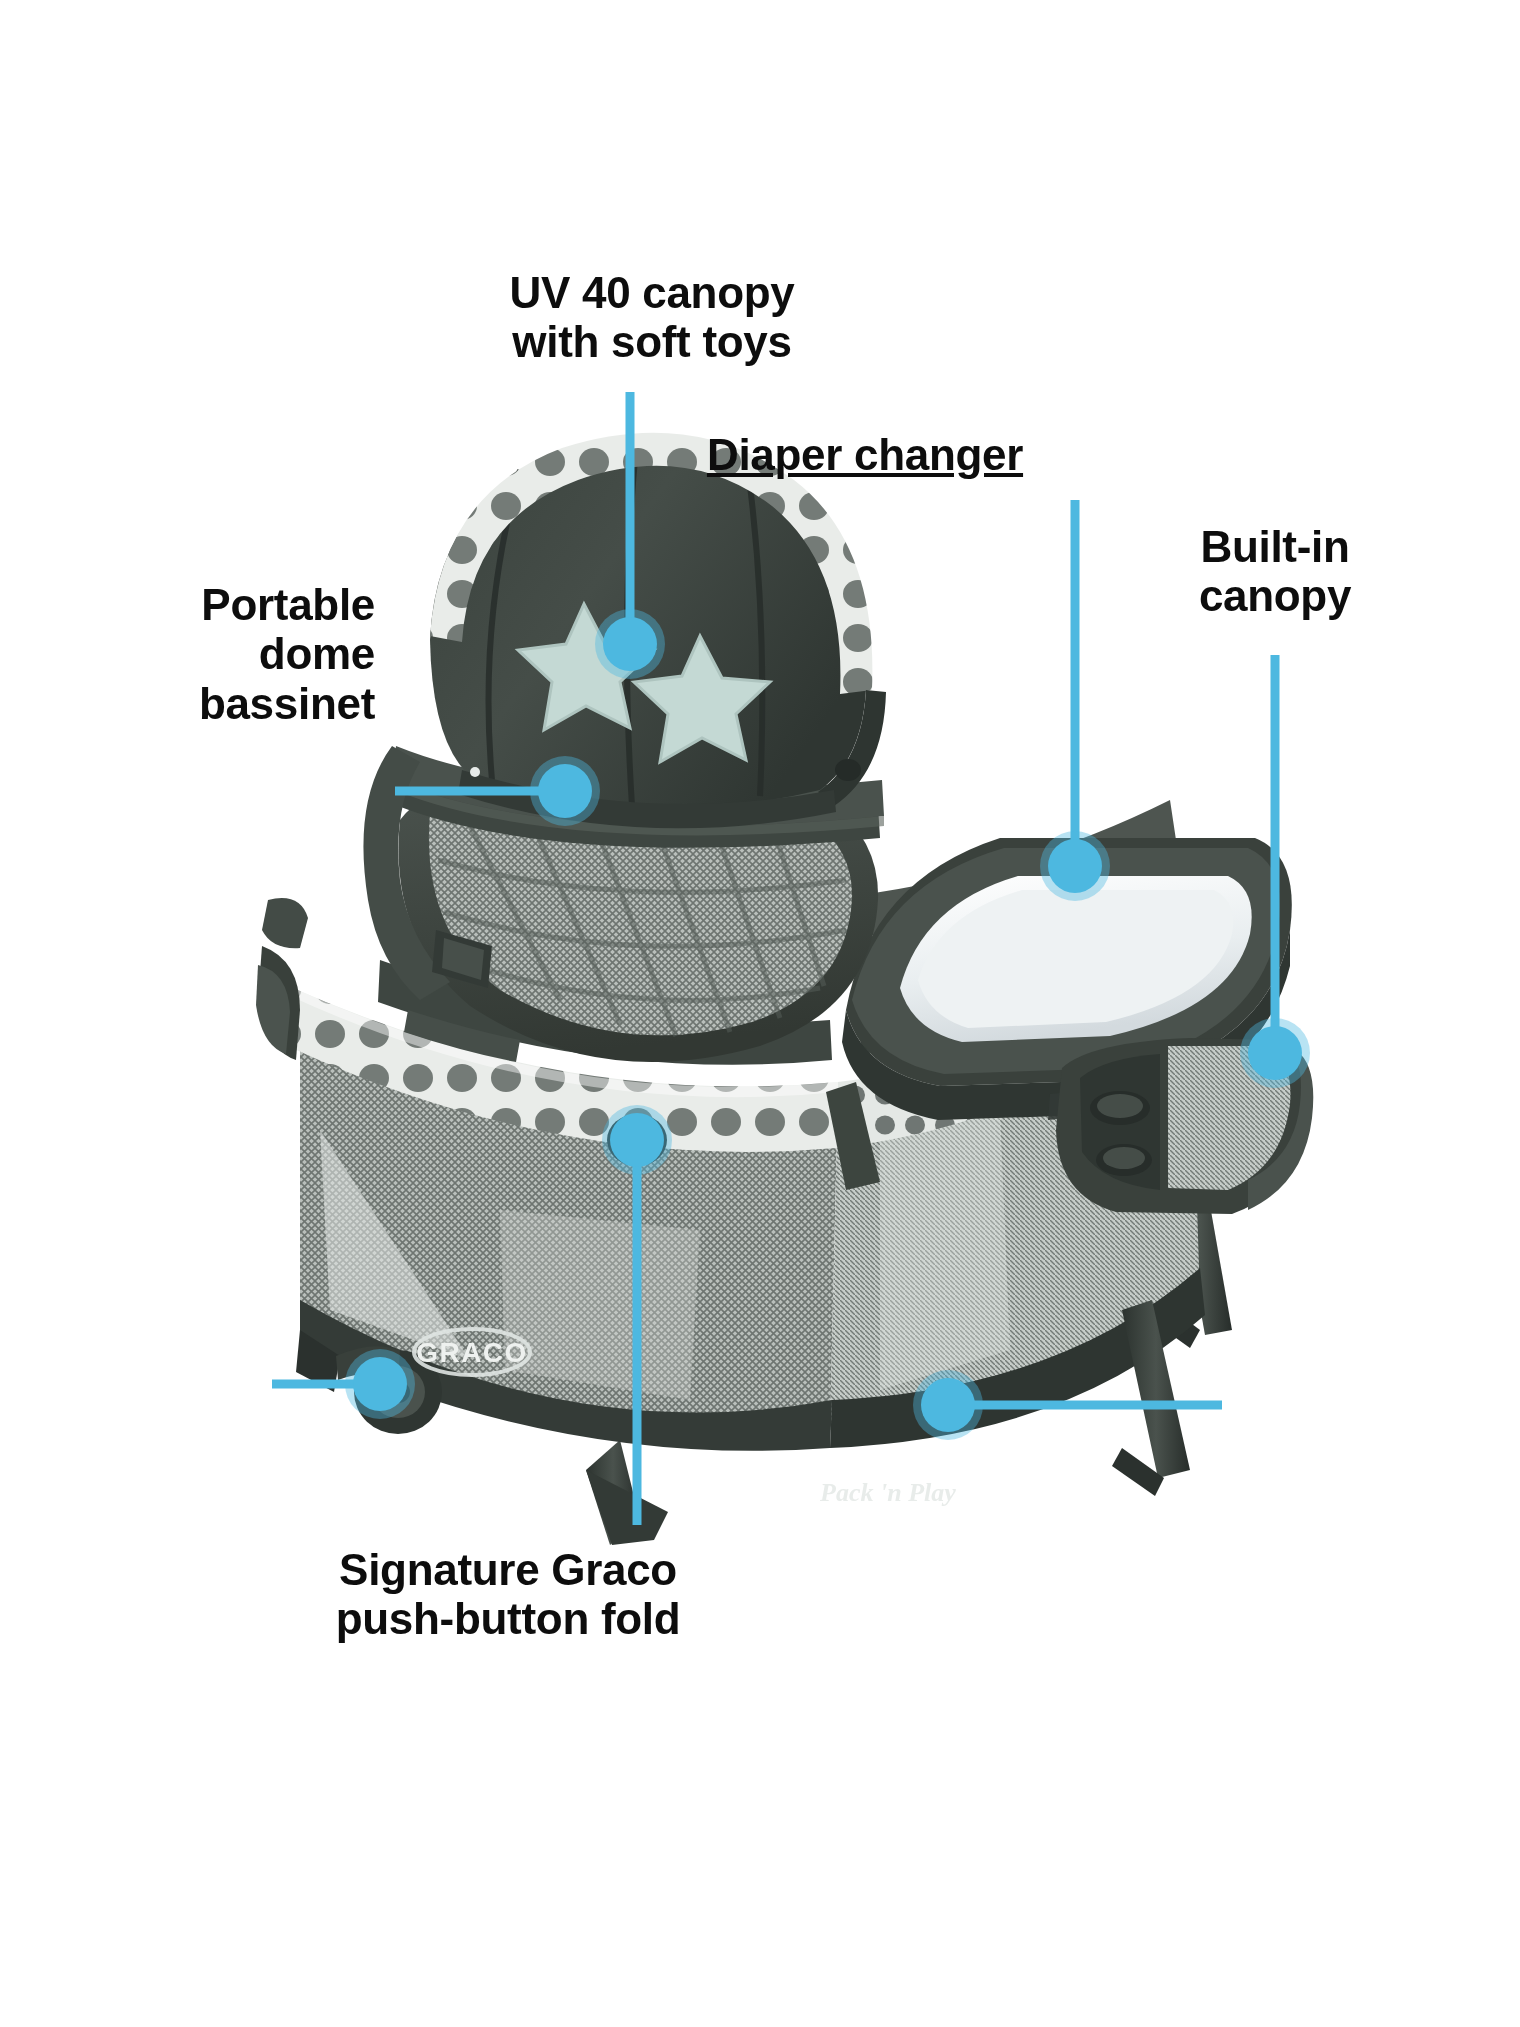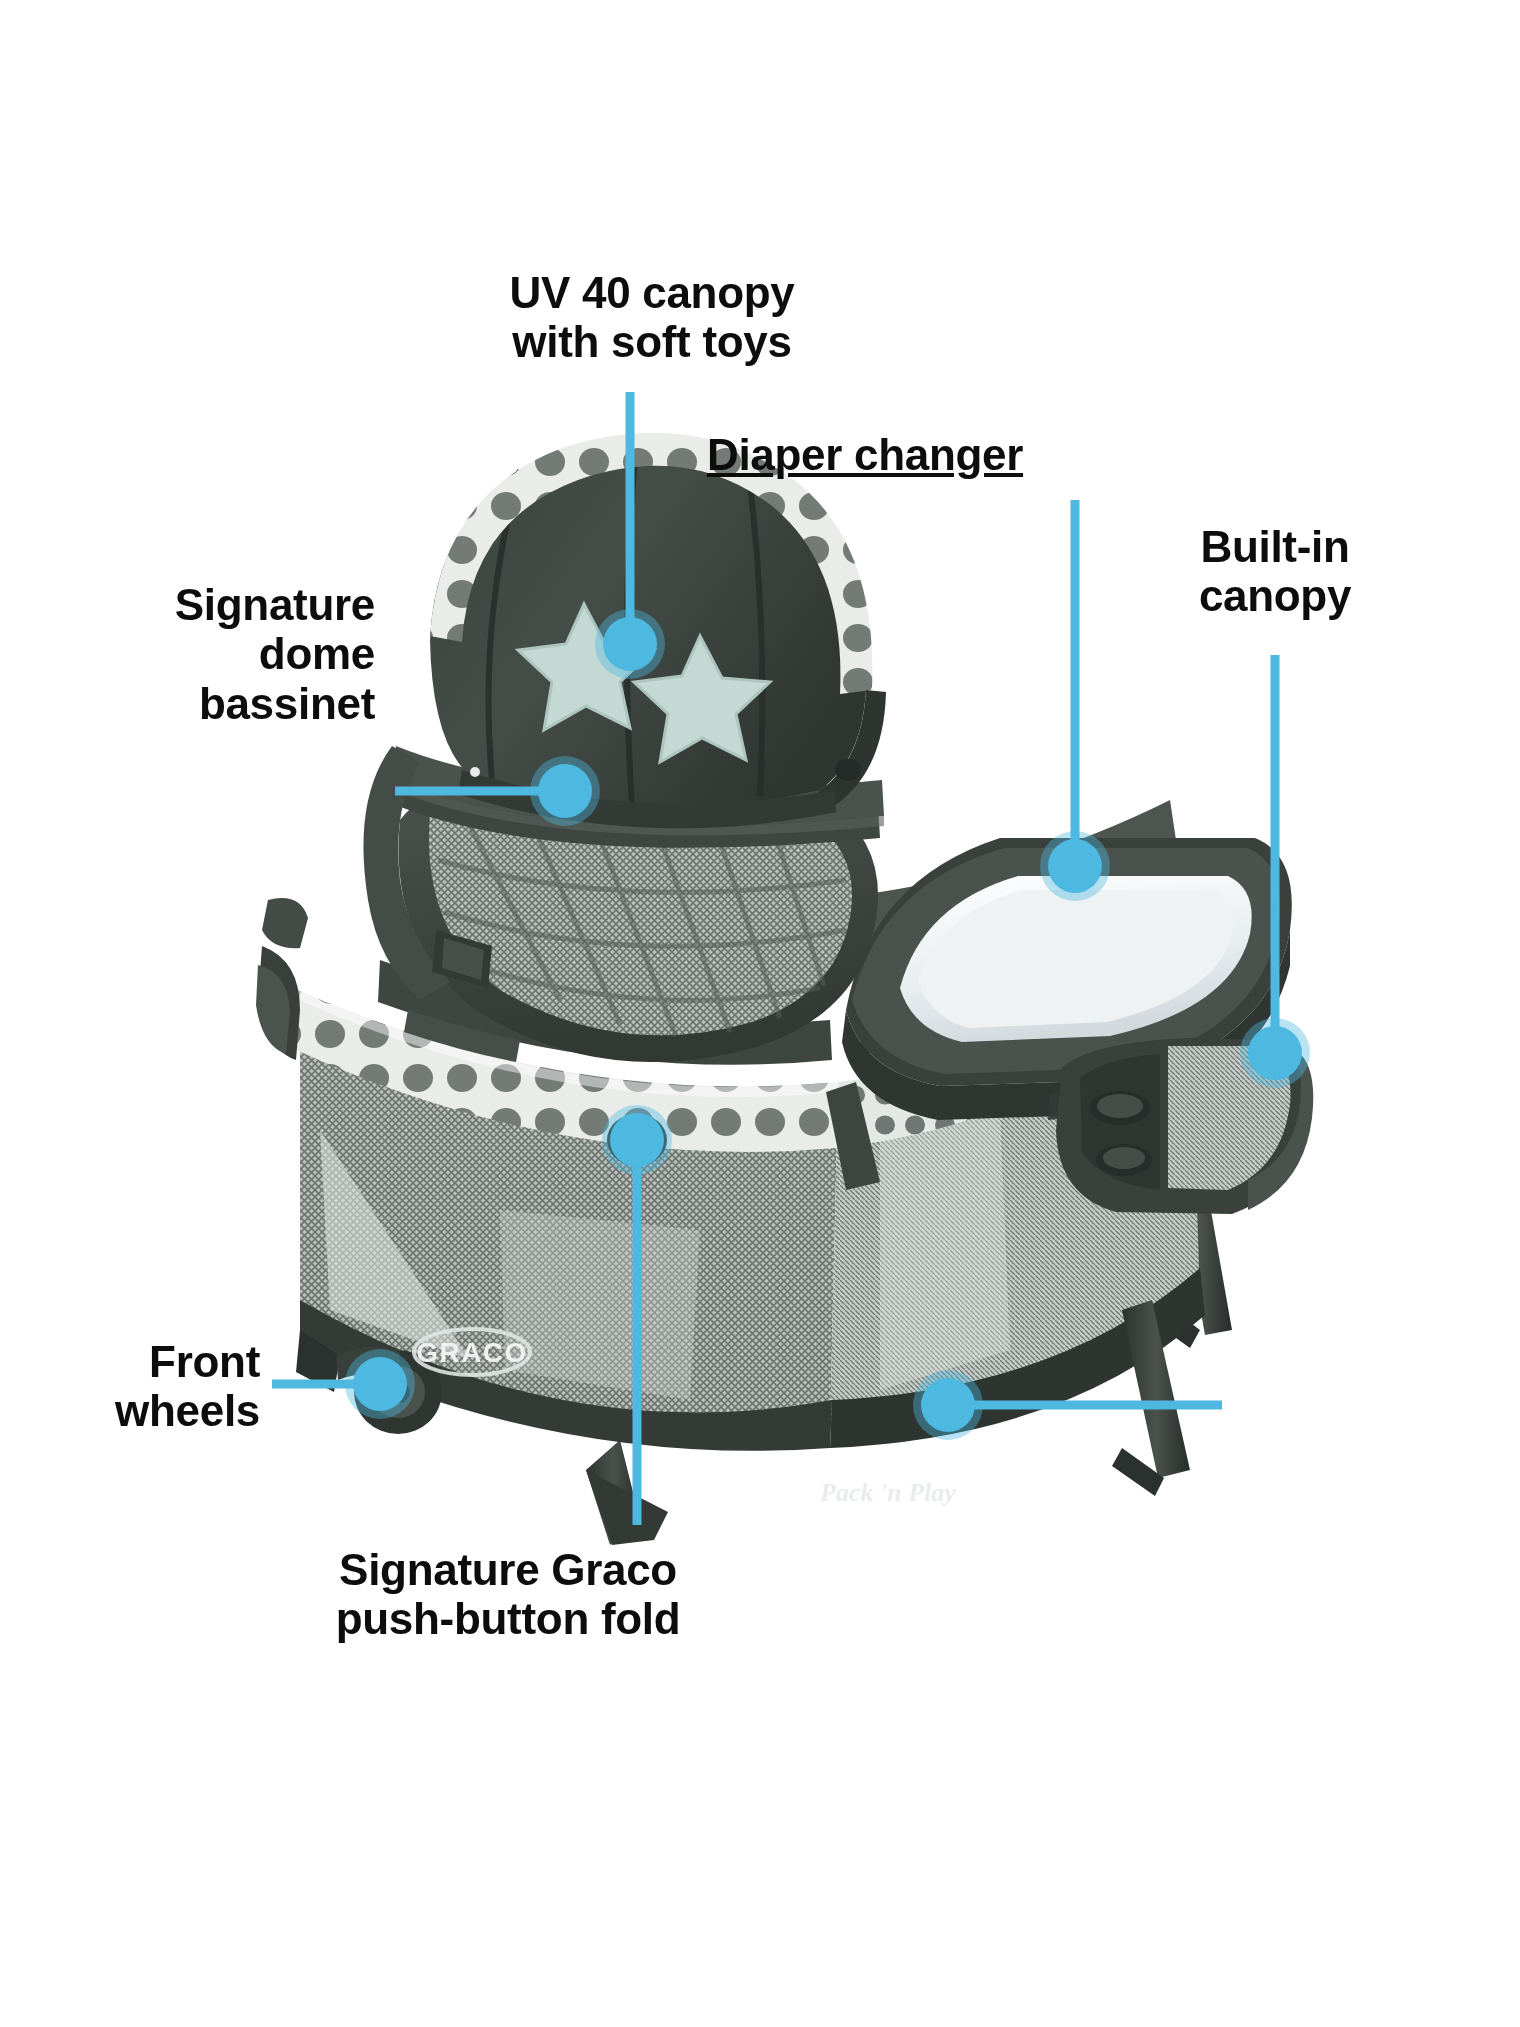--- a/index.html
+++ b/index.html
@@ -288,23 +288,21 @@
         <circle cx="380" cy="1384" r="27" fill="#4db8e0"></circle>
         <circle cx="948" cy="1405" r="35" fill="#4db8e0" opacity="0.40"></circle>
         <circle cx="948" cy="1405" r="27" fill="#4db8e0"></circle>
         <circle cx="637" cy="1140" r="35" fill="#4db8e0" opacity="0.40"></circle>
         <circle cx="637" cy="1140" r="27" fill="#4db8e0"></circle>
       </g>
   </svg>
 
   <div class="callout-label al-center" id="lbl-0" style="left: 487px; top: 268px; width: 330px;">UV 40 canopy
 with soft toys</div>
-  <div class="callout-label al-right" id="lbl-1" style="left: 85px; top: 580px; width: 290px;">Signature
+  <div class="callout-label al-right" id="lbl-1" style="left: 85px; top: 580px; width: 290px;">Portable
 dome bassinet</div>
   <div class="callout-label al-center" id="lbl-2" style="left: 700px; top: 430px; width: 330px; text-decoration: underline;">Diaper changer</div>
   <div class="callout-label al-center" id="lbl-3" style="left: 1150px; top: 522px; width: 250px;">Built-in
 canopy</div>
-  <div class="callout-label al-right" id="lbl-4" style="left: 60px; top: 1337px; width: 200px;">Front
-wheels</div>
   <div class="callout-label al-center" id="lbl-6" style="left: 318px; top: 1545px; width: 380px;">Signature Graco
 push-button fold</div>
 
 </div>
 
 </body></html>

